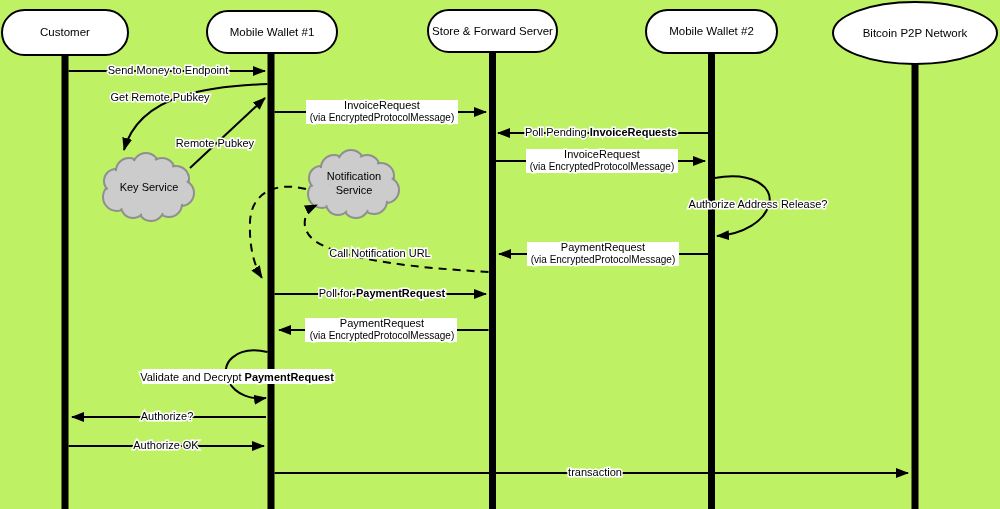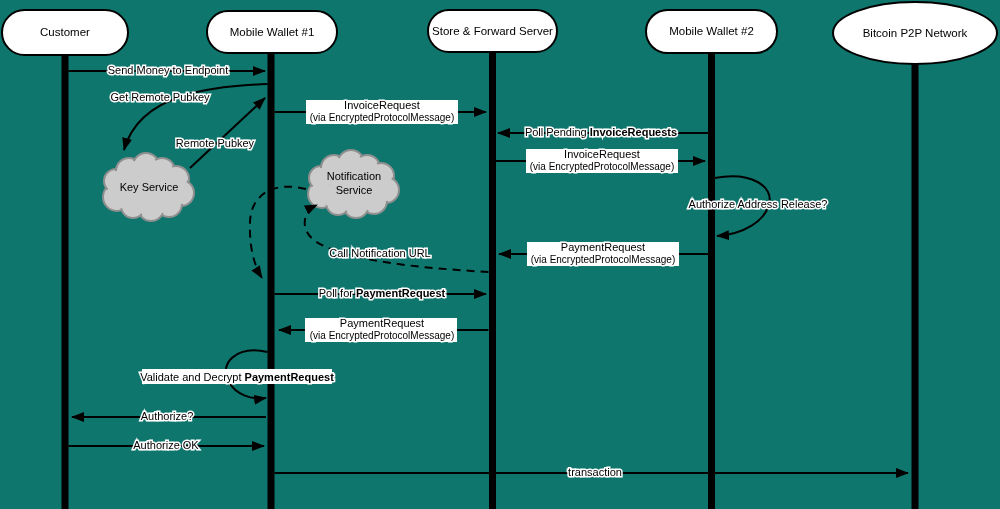--- a/index.html
+++ b/index.html
@@ -1,16 +1,16 @@
 <!DOCTYPE html>
 <html><head>
 <meta charset="utf-8">
 <style>
   html,body{margin:0;padding:0;background:#ffffff;}
-  .stage{position:relative;width:1000px;height:509px;background:#0f766e;overflow:hidden;
+  .stage{position:relative;width:1000px;height:509px;background:#bef264;overflow:hidden;
          font-family:"Liberation Sans",sans-serif;}
   svg{display:block;}
   .head{fill:#ffffff;stroke:#000000;stroke-width:2;}
   .bar{fill:#000000;}
   .msg{stroke:#000000;stroke-width:2;fill:none;marker-end:url(#arrow);}
   .dashed{stroke-dasharray:8 6;}
   .cloud-bumps circle{fill:#cccccc;stroke:#8f8f8f;stroke-width:2;}
   .cloud-fill circle{fill:#cccccc;stroke:none;}
   text{fill:#000000;}
   .lbl{font-size:11px;text-anchor:middle;paint-order:stroke;stroke:#ffffff;stroke-width:3px;}

